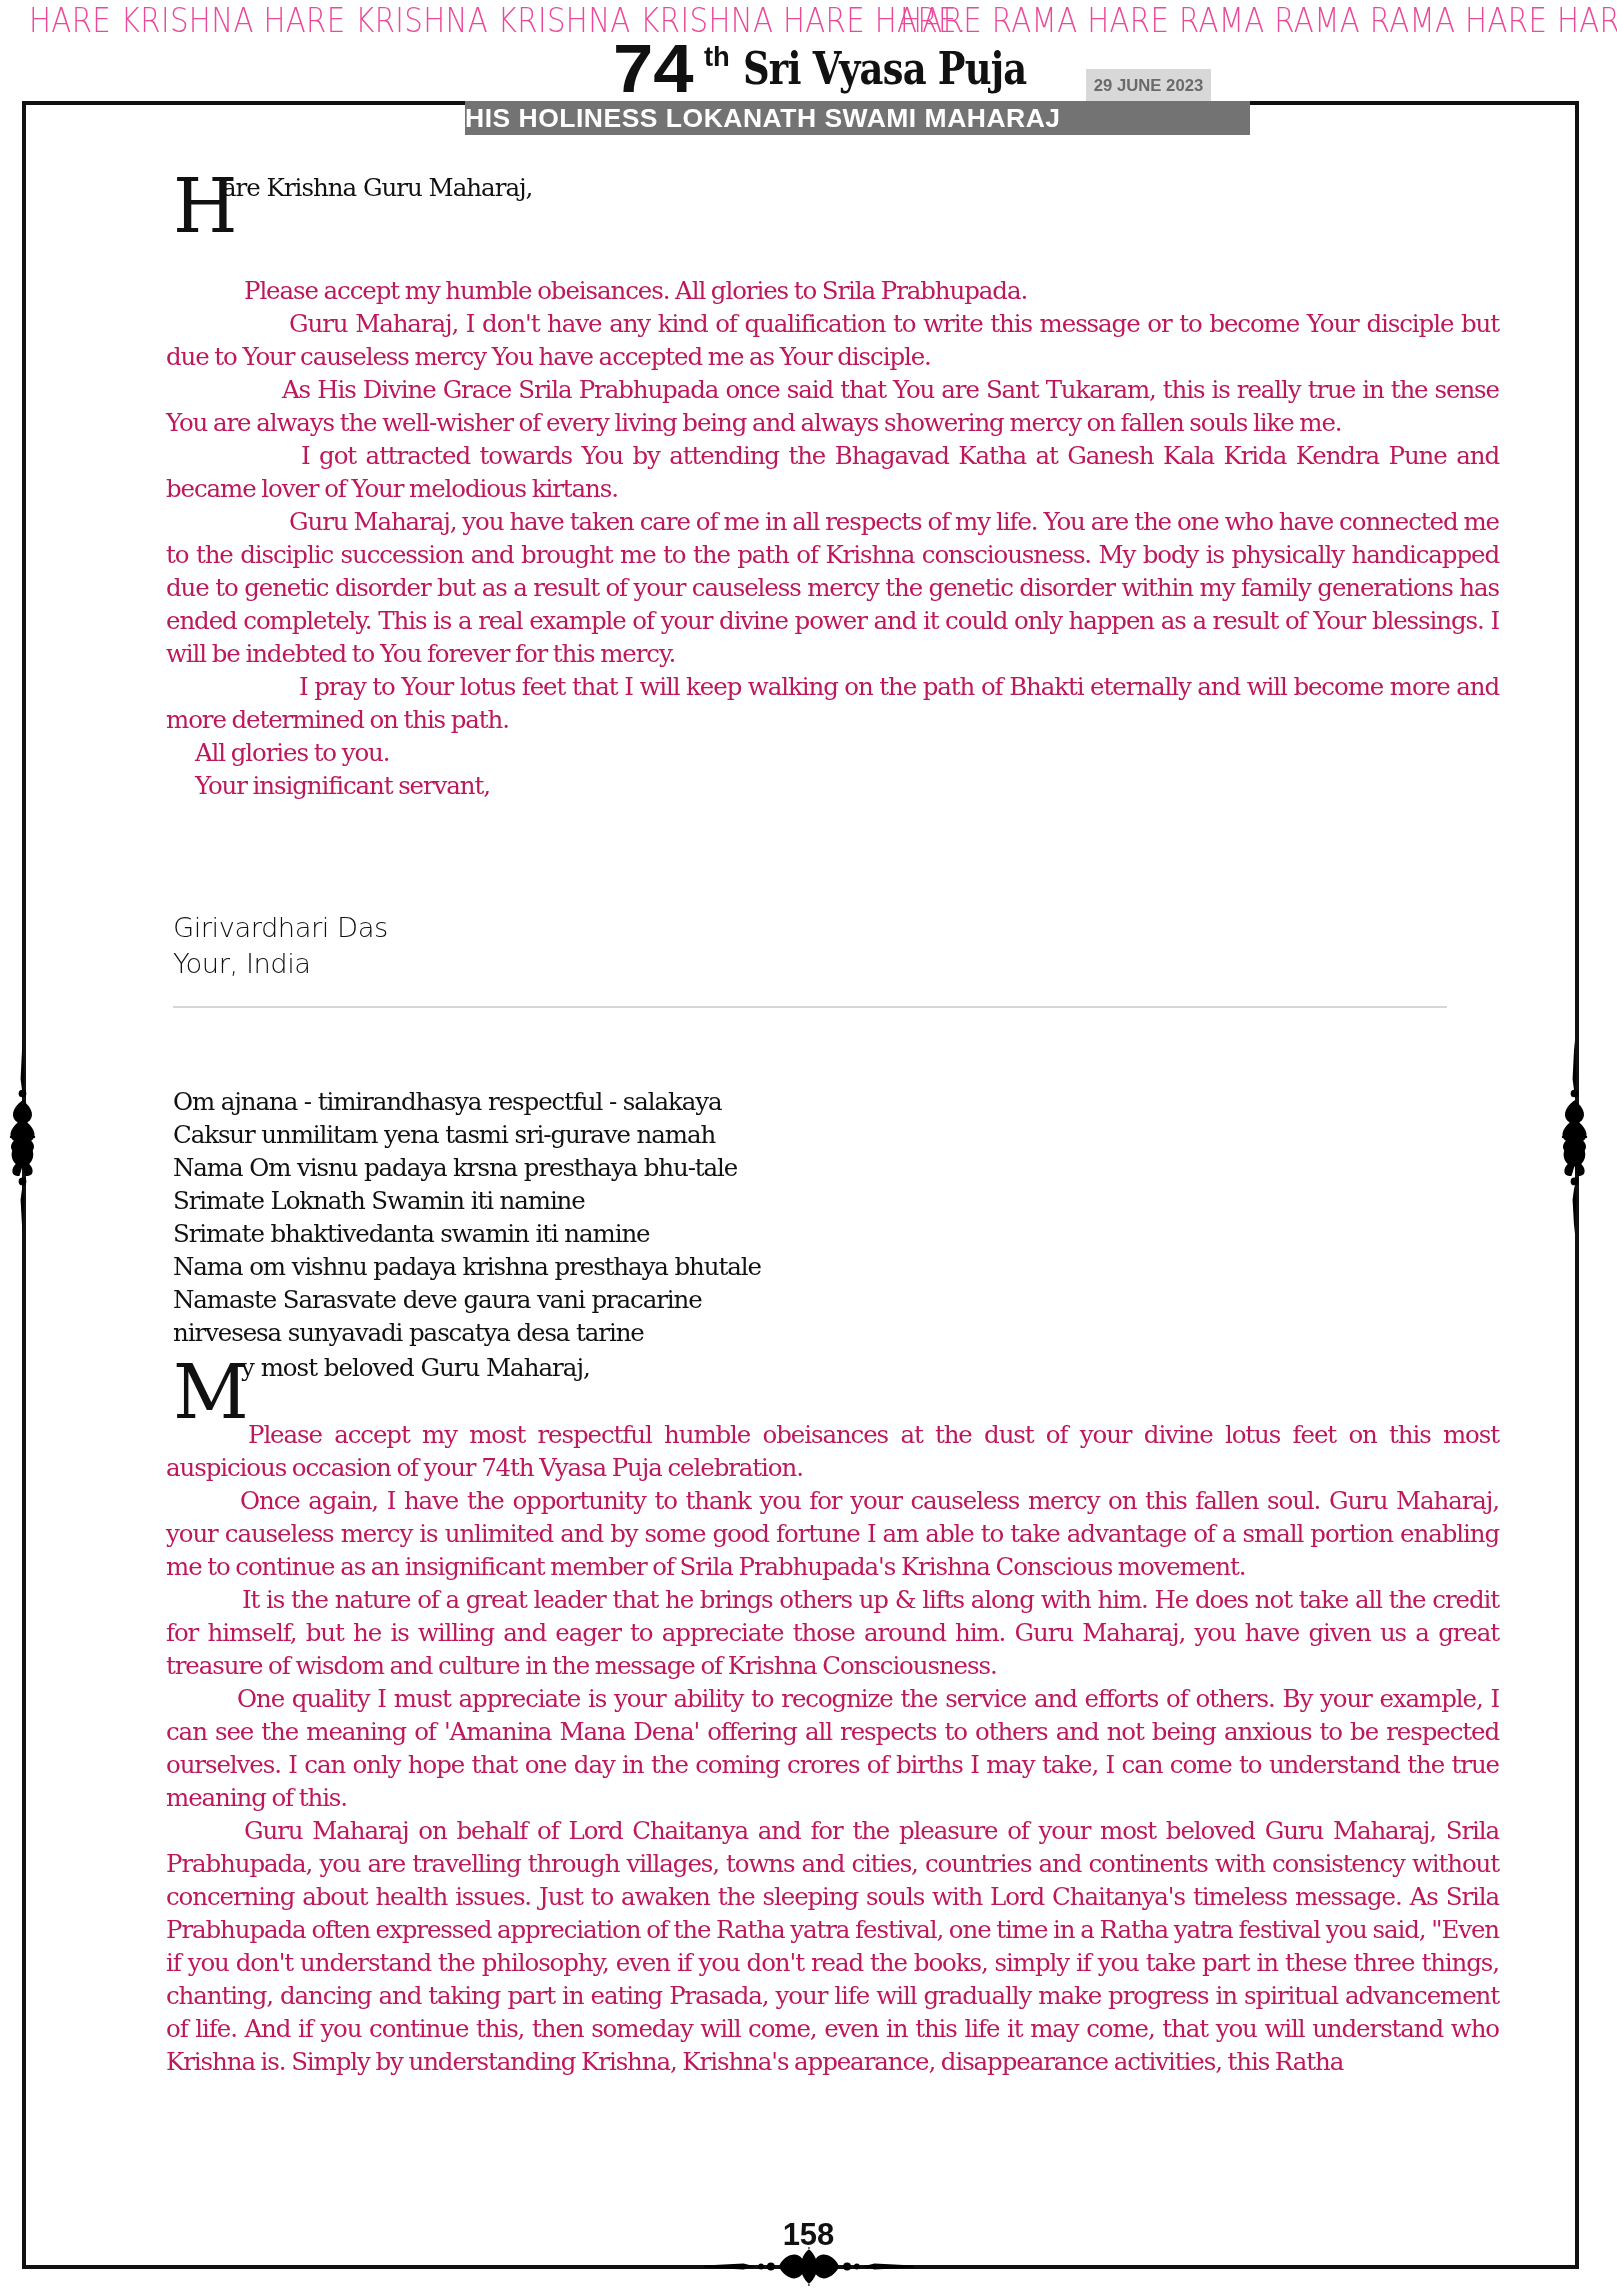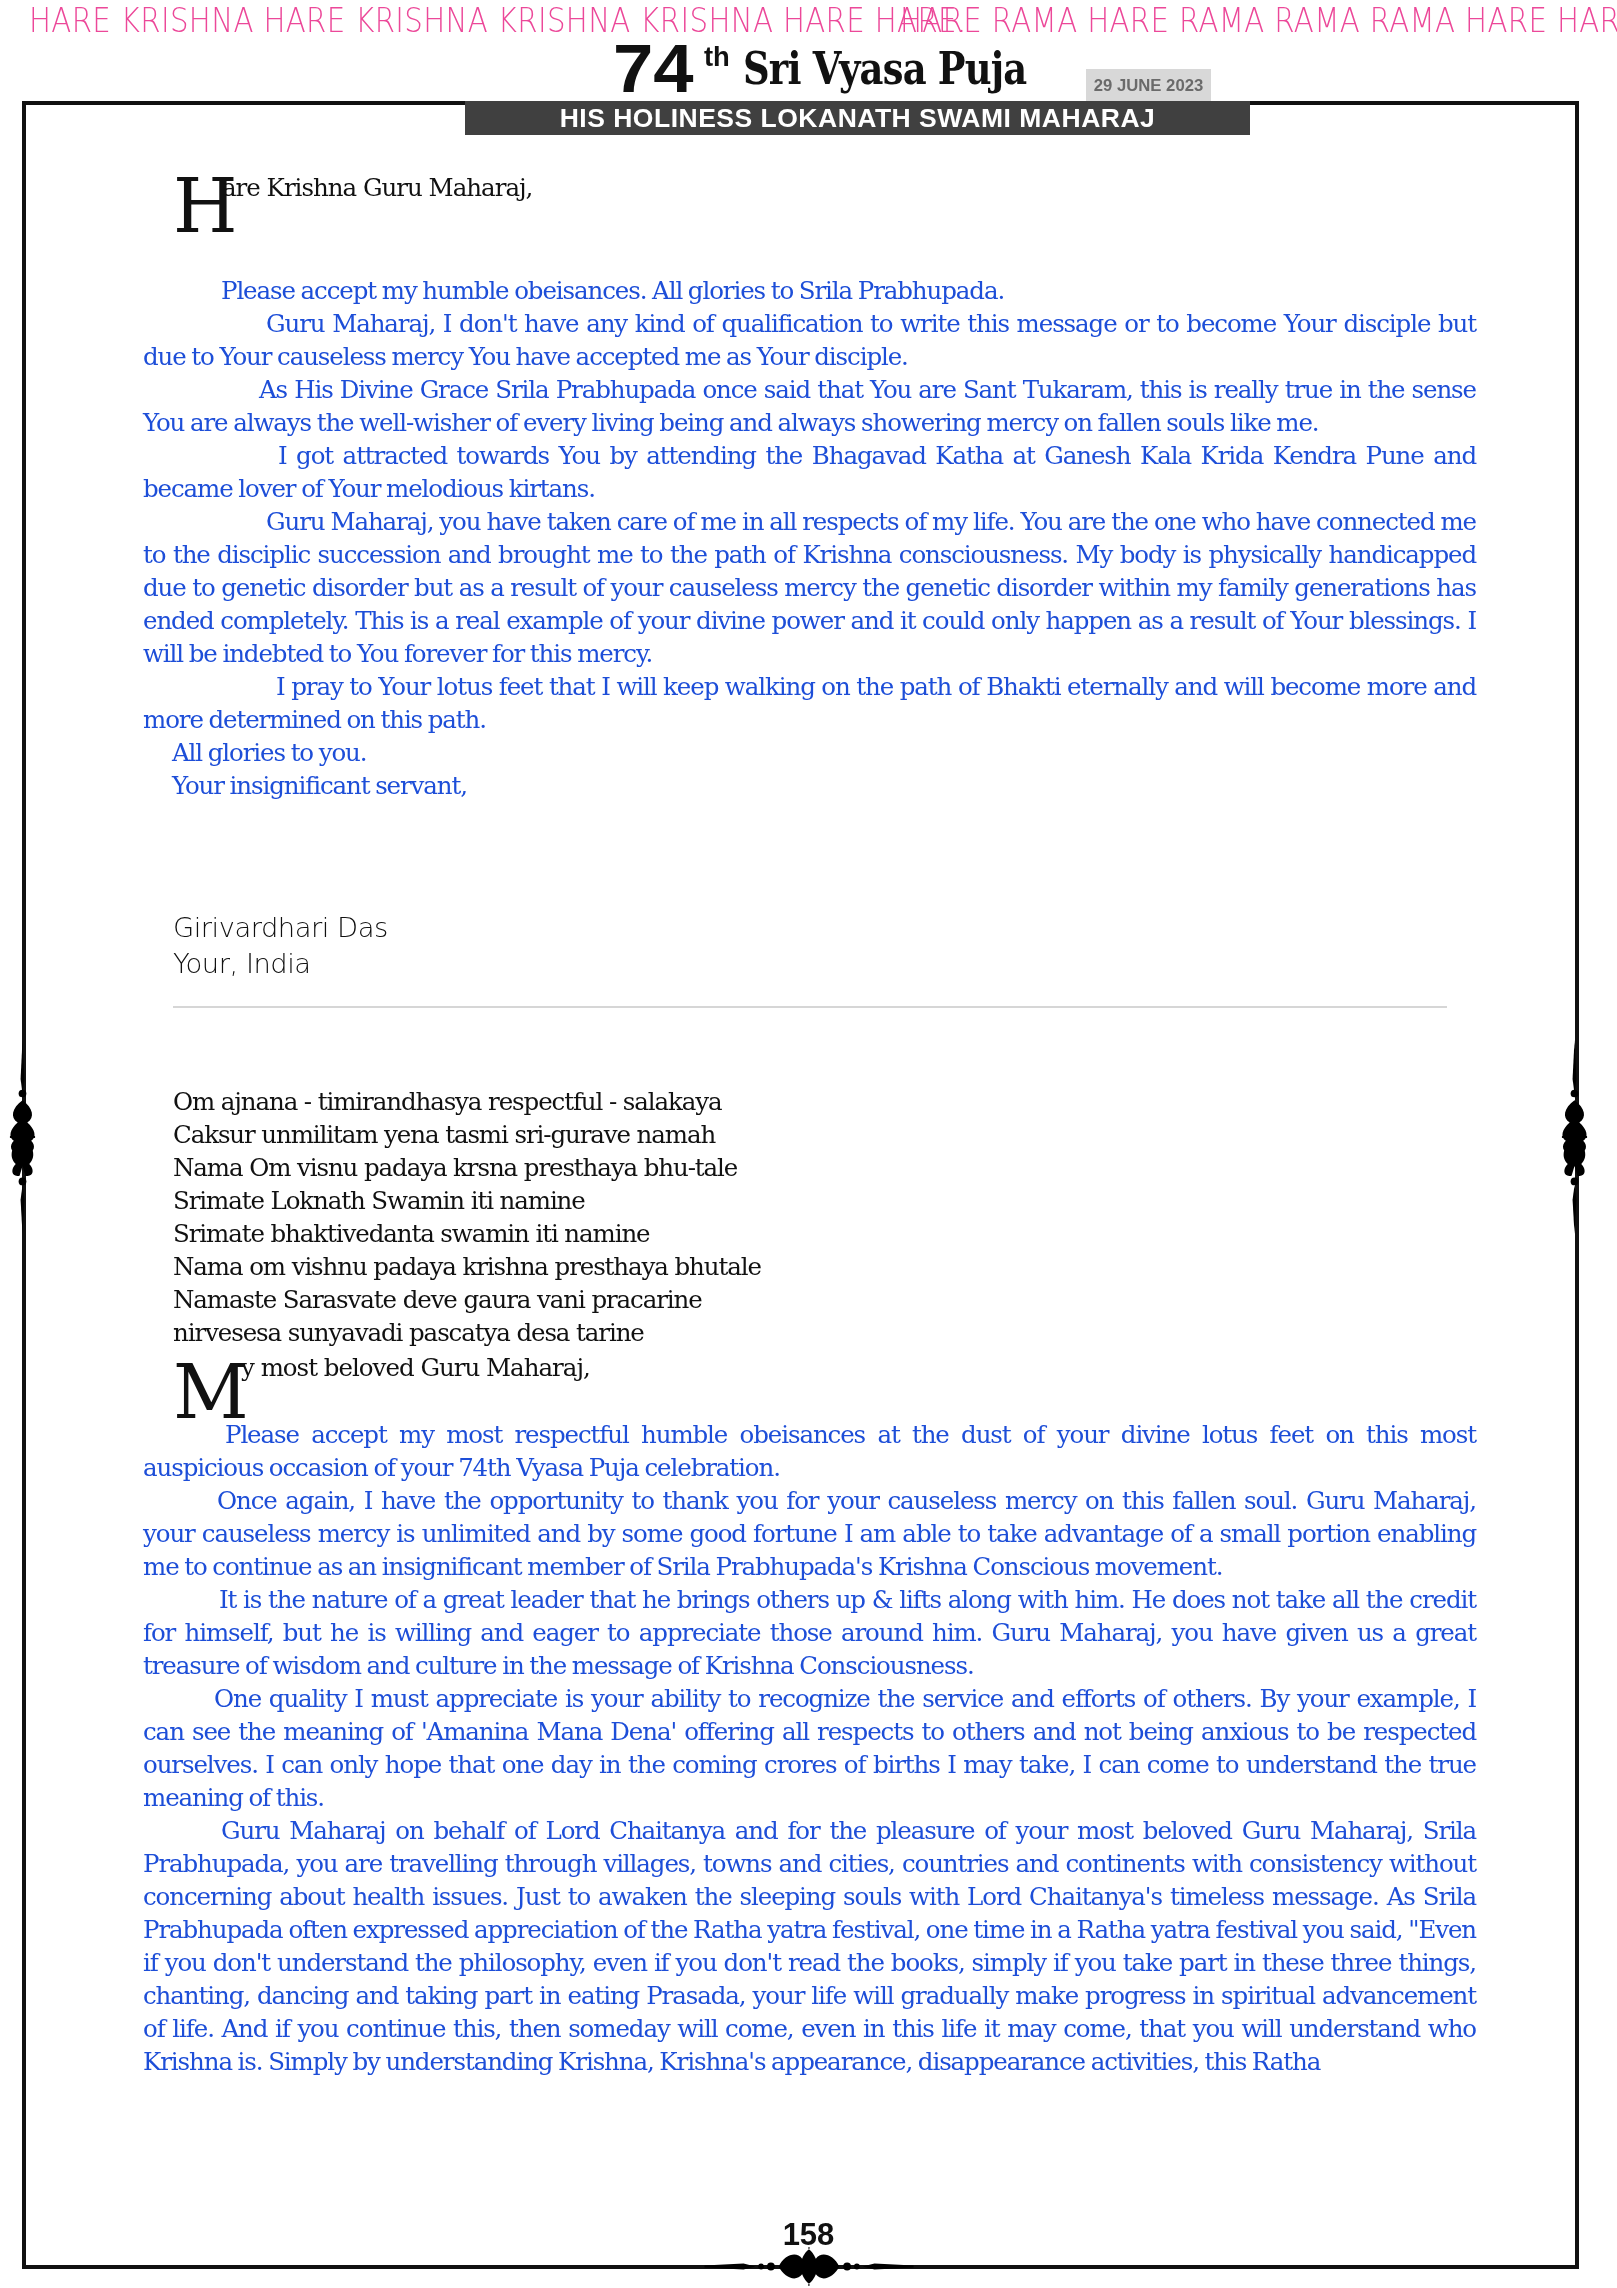--- a/index.html
+++ b/index.html
@@ -30,27 +30,27 @@
     position:absolute; left:743px; top:2px; font-family:"DejaVu Serif", serif;
     font-weight:bold; font-size:45px; line-height:59px; letter-spacing:-1px;
     transform:scaleX(0.82); transform-origin:left top;
   }
   .date-badge {
     position:absolute; left:1086px; top:32px; width:125px; height:46px; background:#d8d8d8;
     font-family:"Liberation Sans", sans-serif; font-weight:bold; font-size:16.7px; color:#6a6a6a;
     line-height:33px; text-align:center;
   }
   .name-banner {
-    position:absolute; left:465px; top:101px; width:785px; height:34px; background:#404040;
+    position:absolute; left:465px; top:101px; width:785px; height:34px; background:#737373;
     color:#fff; font-family:"Liberation Sans", sans-serif; font-weight:bold; font-size:26.5px;
-    line-height:35px; text-align:center; letter-spacing:0.5px;
+    line-height:35px; text-align:left; letter-spacing:0.5px;
   }
   .text-block {
     position:absolute; font-family:"DejaVu Serif", serif; font-size:24.5px; line-height:33px;
-    color:#1d4ed8; text-align:justify; letter-spacing:-1.1px; word-spacing:-1px;
+    color:#be185d; text-align:justify; letter-spacing:-1.1px; word-spacing:-1px;margin-left:23px;
   }
   .text-block p { margin:0; }
   .ind2 { text-indent:123px; }
   .ind3 { text-indent:135px; }
   .ind0 { text-indent:29px; }
 
   .greeting { position:absolute; font-family:"DejaVu Serif", serif; font-size:24.5px; letter-spacing:-1px; }
   .drop { position:absolute; font-family:"DejaVu Serif", serif; font-size:74px; line-height:74px; }
 
   .sig { position:absolute; left:173px; font-family:"DejaVu Sans", sans-serif; font-weight:200; font-size:27.4px; letter-spacing:-0.5px;margin-top:29px; }

